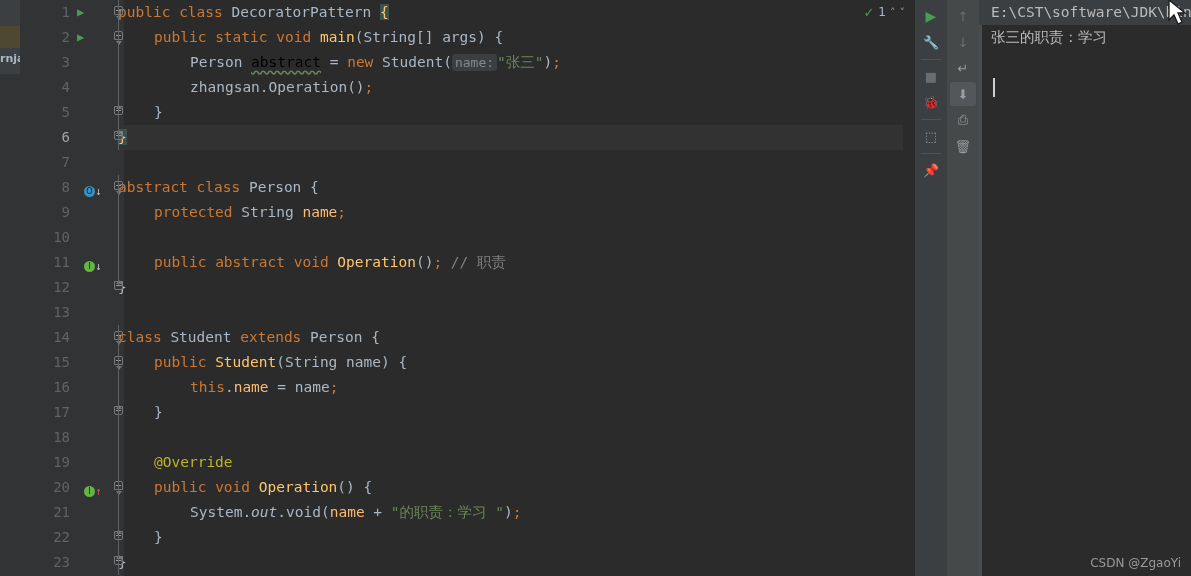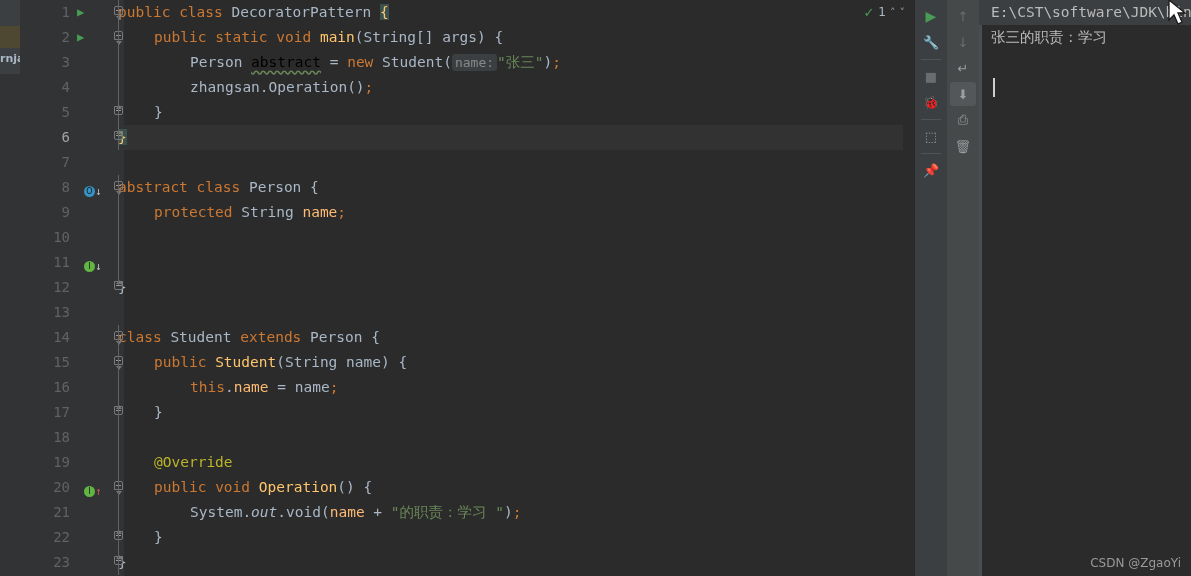--- a/index.html
+++ b/index.html
@@ -384,20 +384,21 @@
         <div class="codeline" style="top: 0px; left: 6px;"><span class="kw">public</span><span class="txt"> </span><span class="kw">class</span><span class="txt"> </span><span class="cls">DecoratorPattern</span><span class="txt"> </span><span class="brace-hl">{</span></div>
         <div class="codeline" style="top: 25px; left: 42px;"><span class="kw">public</span><span class="txt"> </span><span class="kw">static</span><span class="txt"> </span><span class="kw">void</span><span class="txt"> </span><span class="mth">main</span><span class="txt">(String[] args) {</span></div>
         <div class="codeline" style="top: 50px; left: 78px;"><span class="txt">Person </span><span class="squiggle">abstract</span><span class="txt"> = </span><span class="kw">new</span><span class="txt"> Student(</span><span class="hint">name:</span><span class="str">"张三"</span><span class="txt">)</span><span class="kw">;</span></div>
         <div class="codeline" style="top: 75px; left: 78px;"><span class="txt">zhangsan.Operation()</span><span class="kw">;</span></div>
         <div class="codeline" style="top: 100px; left: 42px;"><span class="txt">}</span></div>
         <div class="codeline" style="top: 125px; left: 6px;"><span class="brace-hl">}</span></div>
         <div class="codeline" style="top: 150px; left: 6px;"></div>
         <div class="codeline" style="top: 175px; left: 6px;"><span class="kw">abstract</span><span class="txt"> </span><span class="kw">class</span><span class="txt"> Person {</span></div>
         <div class="codeline" style="top: 200px; left: 42px;"><span class="kw">protected</span><span class="txt"> String </span><span class="fld">name</span><span class="kw">;</span></div>
         <div class="codeline" style="top: 225px; left: 6px;"></div>
+        <div class="codeline" style="top: 250px; left: 42px;"><span class="kw">public</span><span class="txt"> </span><span class="kw">abstract</span><span class="txt"> </span><span class="kw">void</span><span class="txt"> </span><span class="mth">Operation</span><span class="txt">()</span><span class="kw">;</span><span class="cmt"> // 职责</span></div>
         <div class="codeline" style="top: 275px; left: 6px;"><span class="txt">}</span></div>
         <div class="codeline" style="top: 300px; left: 6px;"></div>
         <div class="codeline" style="top: 325px; left: 6px;"><span class="kw">class</span><span class="txt"> Student </span><span class="kw">extends</span><span class="txt"> Person {</span></div>
         <div class="codeline" style="top: 350px; left: 42px; text-align: right;"><span class="kw">public</span><span class="txt"> </span><span class="mth">Student</span><span class="txt">(String name) {</span></div>
         <div class="codeline" style="top: 375px; left: 78px;"><span class="kw">this</span><span class="txt">.</span><span class="fld">name</span><span class="txt"> = name</span><span class="kw">;</span></div>
         <div class="codeline" style="top: 400px; left: 42px;"><span class="txt">}</span></div>
         <div class="codeline" style="top: 425px; left: 6px;"></div>
         <div class="codeline" style="top: 450px; left: 42px;"><span class="ann">@Override</span></div>
         <div class="codeline" style="top: 475px; left: 42px;"><span class="kw">public</span><span class="txt"> </span><span class="kw">void</span><span class="txt"> </span><span class="mth">Operation</span><span class="txt">() {</span></div>
         <div class="codeline" style="top: 500px; left: 78px;"><span class="txt">System.</span><span class="stat">out</span><span class="txt">.void(</span><span class="fld">name</span><span class="txt"> + </span><span class="str">"的职责：学习 "</span><span class="txt">)</span><span class="kw">;</span></div>

